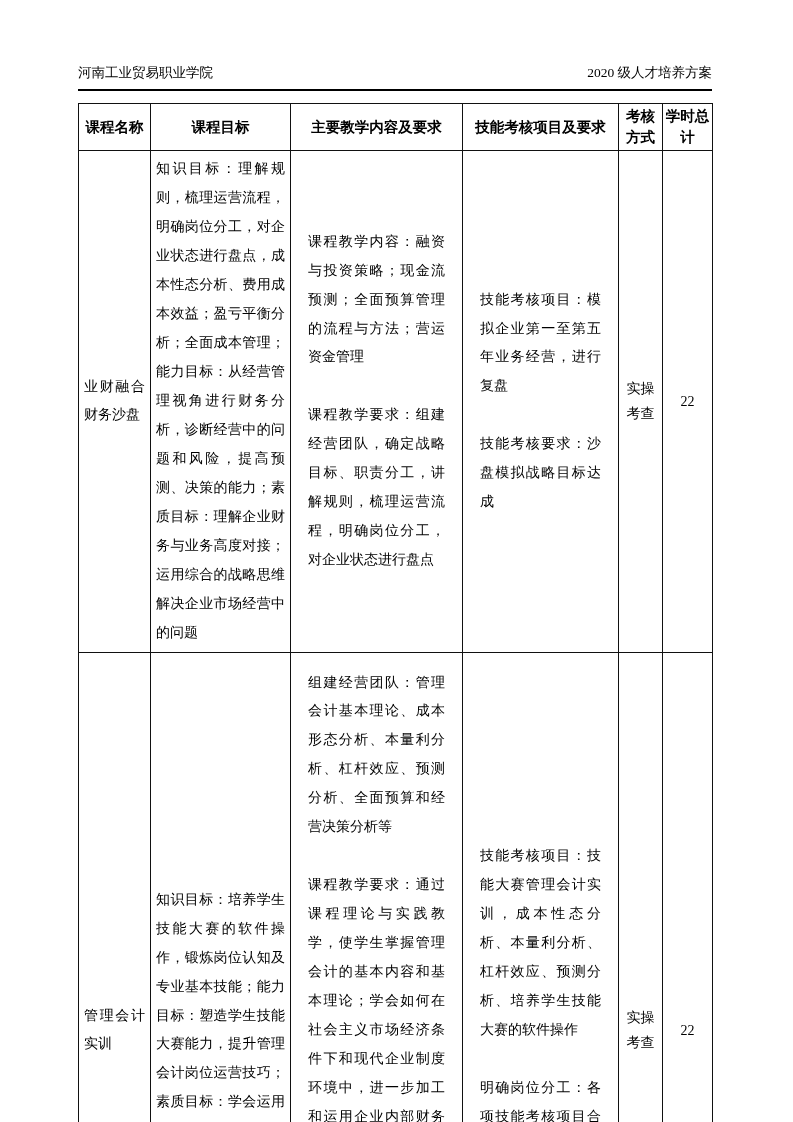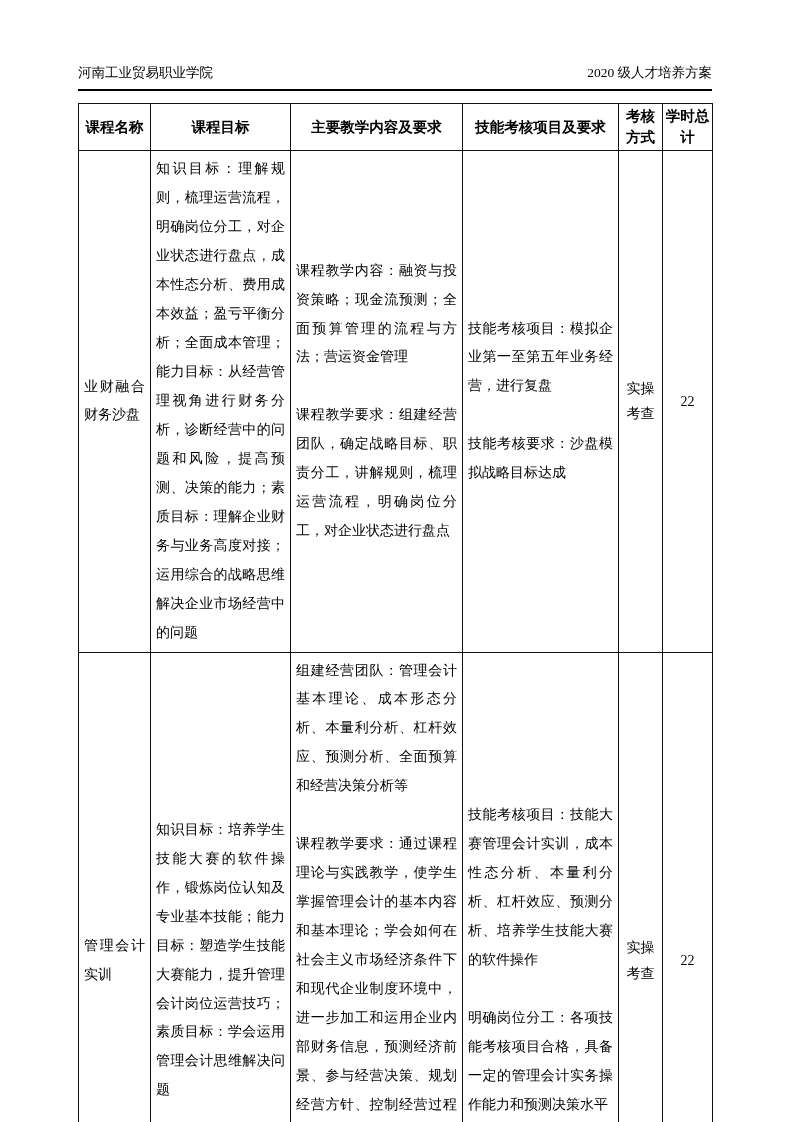--- a/index.html
+++ b/index.html
@@ -59,21 +59,21 @@
   }
   .cell-text {
     text-align: justify;
     line-height: 2.07;
     font-family: Liberation Serif, serif;
   }
   .cell-center {
     text-align: center;
     line-height: 1.8;
   }
-  .para { margin: 0; }
+  .para { margin: 12px; }
   .para + .para { margin-top: 2.05em; }
   .page-number {
     position: absolute;
     top: 1031px;
     left: 78px;
     width: 634px;
     text-align: right;
     padding-right: 12px;
     box-sizing: border-box;
     font-size: 14.5px;

